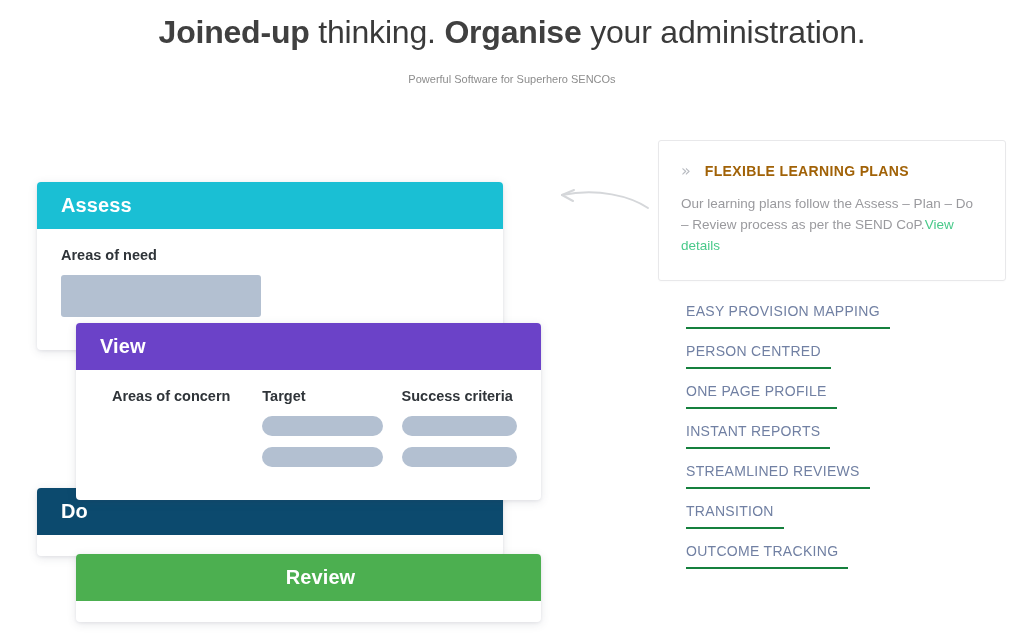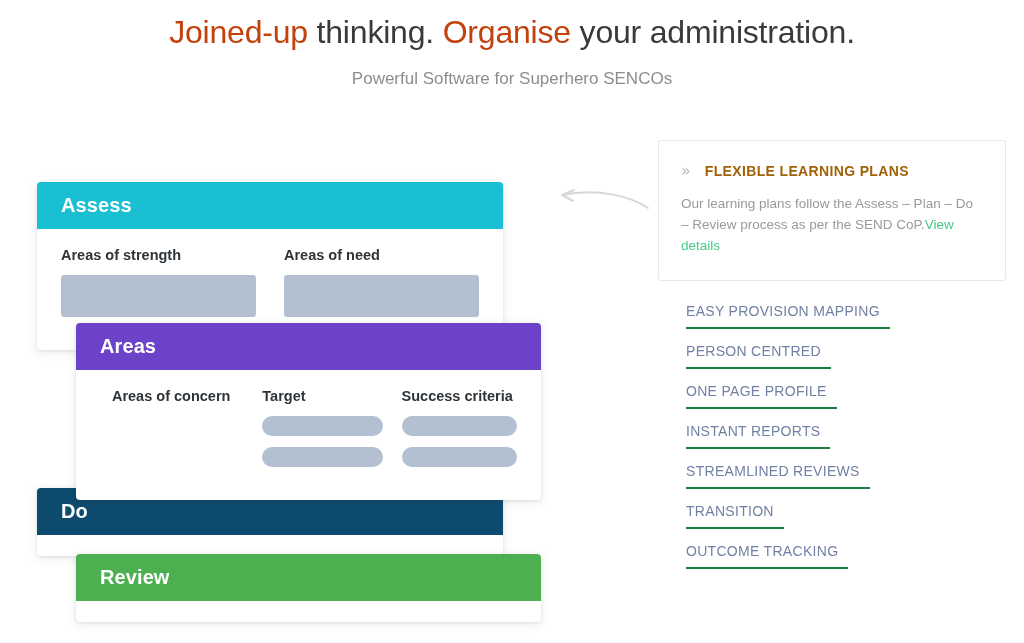--- a/index.html
+++ b/index.html
@@ -26,29 +26,29 @@
     left: 0;
     width: 1024px;
     text-align: center;
     font-size: 32px;
     line-height: 44px;
     color: #3a3a3a;
     font-weight: 400;
     letter-spacing: -0.2px;
     white-space: nowrap;
   }
-  .headline b { font-weight: 400; color: #c2410c; }
+  .headline b { font-weight: 700; color: #404040; }
 
   .subhead {
     position: absolute;
     top: 67px;
     left: 0;
     width: 1024px;
     text-align: center;
-    font-size: 17px;
+    font-size: 11px;
     line-height: 24px;
     color: #8d8d8d;
     font-weight: 400;
   }
 
   
   .cards { position: absolute; top: 16px; left: 0; width: 600px; height: 643px; }
 
   .card {
     position: absolute;
@@ -102,21 +102,21 @@
   #card-plan .col:nth-child(1) { width: 148px; margin-right: 20px; align-items: center; }
   #card-plan .col:nth-child(2) { width: 125px; margin-right: 19px; }
   #card-plan .col:nth-child(3) { width: 120px; }
 
   
   #card-do { left: 37px; top: 472px; width: 466px; height: 68px; z-index: 2; }
   #card-do .card-header { background: #0c4a6e; }
 
   
   #card-review { left: 76px; top: 538px; width: 465px; height: 68px; z-index: 4; }
-  #card-review .card-header { background: #4CAF50; }
+  #card-review .card-header { background: #4CAF50; justify-content: center; }
 
   
   .arrow-wrap { position: absolute; left: 552px; top: 182px; width: 100px; height: 34px; }
 
   
   .right { position: absolute; left: 658px; top: 140px; width: 348px; }
 
   .info-box {
     border: 1px solid #e8e8ea;
     border-radius: 3px;
@@ -173,40 +173,36 @@
 
   <div class="cards">
 
     <div class="card" id="card-assess">
       <div class="card-header">
         <span class="card-title">Assess</span>
       </div>
       <div class="card-body">
         <div class="col-row">
           <div class="col">
-            <span class="col-label">Areas of strength</span>
-            <span class="bar square"></span>
-          </div>
-          <div class="col">
             <span class="col-label">Areas of need</span>
             <span class="bar square"></span>
           </div>
         </div>
       </div>
     </div>
 
     <div class="card" id="card-do">
       <div class="card-header">
         <span class="card-title">Do</span>
       </div>
     </div>
 
     <div class="card" id="card-plan">
       <div class="card-header">
-        <span class="card-title">Areas</span>
+        <span class="card-title">View</span>
       </div>
       <div class="card-body">
         <div class="col-row">
           <div class="col">
             <span class="col-label">Areas of concern</span>
             <span class="bar"></span>
             <span class="bar"></span>
           </div>
           <div class="col">
             <span class="col-label">Target</span>

